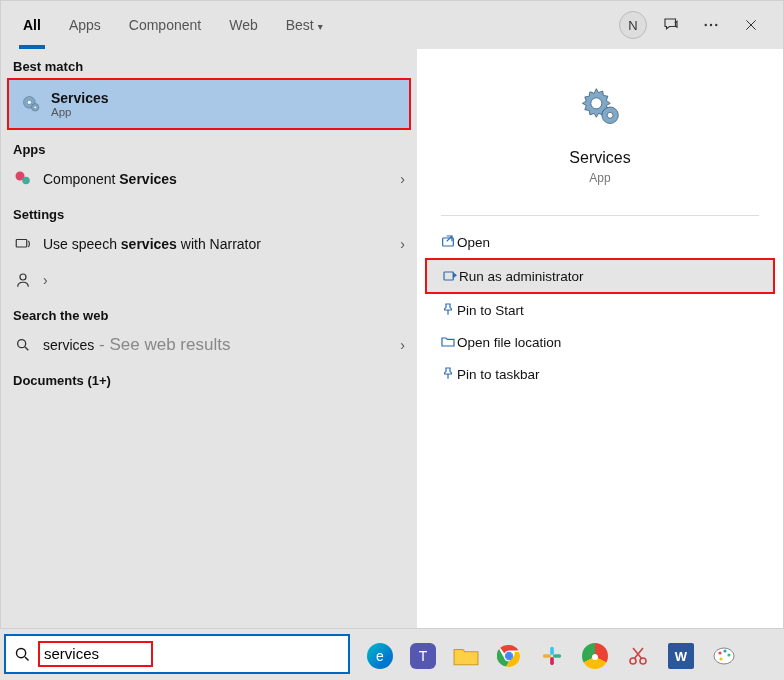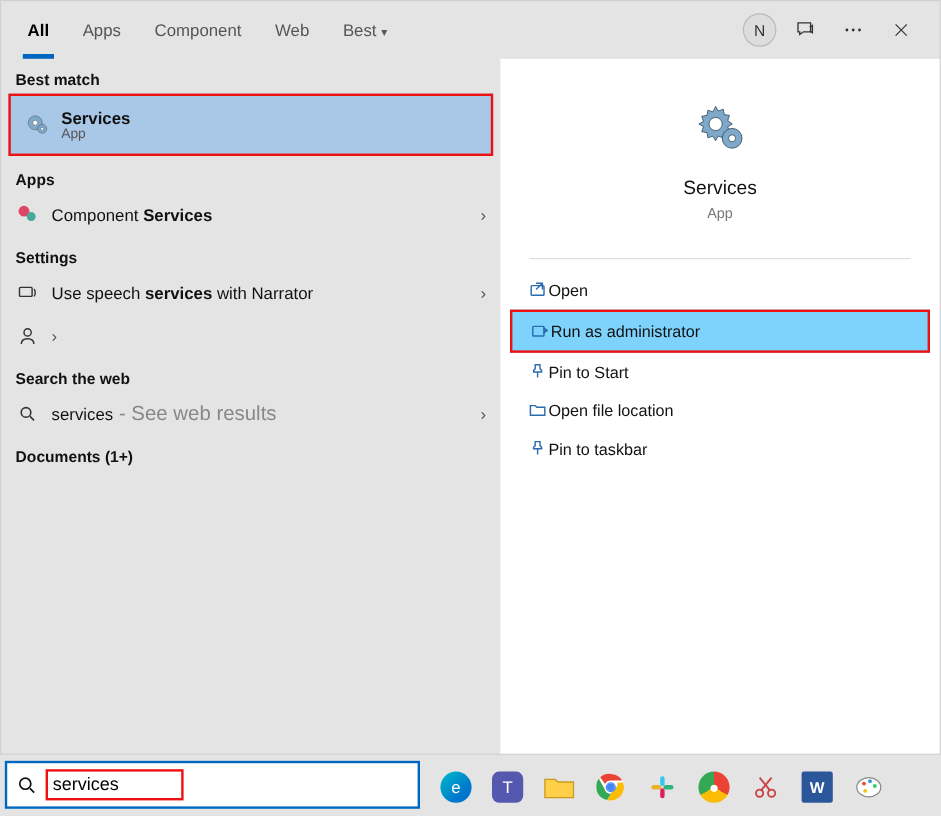--- a/index.html
+++ b/index.html
@@ -35,21 +35,21 @@
 
     
     .preview-top { display:flex; flex-direction:column; align-items:center; padding: 36px 0 12px; }
     .gear-big { width:44px; height:44px; display:flex; align-items:center; justify-content:center; }
     .preview-title { font-size:16px; margin-top:20px; color:#111; }
     .preview-sub { font-size:12px; color:#777; margin-top:4px; }
     .preview-divider { height:1px; background:#ddd; margin: 18px 24px 6px; }
     .actions { padding: 4px 8px; }
     .action { display:flex; align-items:center; padding: 7px 14px; font-size:13.5px; color:#111; cursor:pointer; }
     .action-icon { width:18px; height:18px; color:#2b6cb0; display:flex; align-items:center; justify-content:center; }
-    .action.highlight { border:2px solid #e11; background:#7dd3fc; }
+    .action.highlight { border:2px solid #e11; background:#e5e5e5; }
 
     
     .search-wrap { position:absolute; left:4px; bottom:6px; width:346px; height:40px; background:#fff; border:2px solid #0067c0; display:flex; align-items:center; padding:0 6px; }
     .search-icon { width:20px; height:20px; display:flex; align-items:center; justify-content:center; color:#333; margin-right:6px; }
     .search-input-box { border:2px solid #e11; padding: 2px 4px; display:inline-block; width:115px; }
     .search-input-box input { border:none; outline:none; width:100%; font-size:15px; }
 
     .taskbar { position:absolute; left:354px; bottom:0; right:0; height:48px; display:flex; align-items:center; padding:0 6px; gap:3px; }
     .tb-icon { width:40px; height:40px; display:flex; align-items:center; justify-content:center; border-radius:4px; cursor:pointer;}
     .dot { width:26px; height:26px; border-radius:50%; display:flex; align-items:center; justify-content:center; font-size:14px; color:#fff; }

